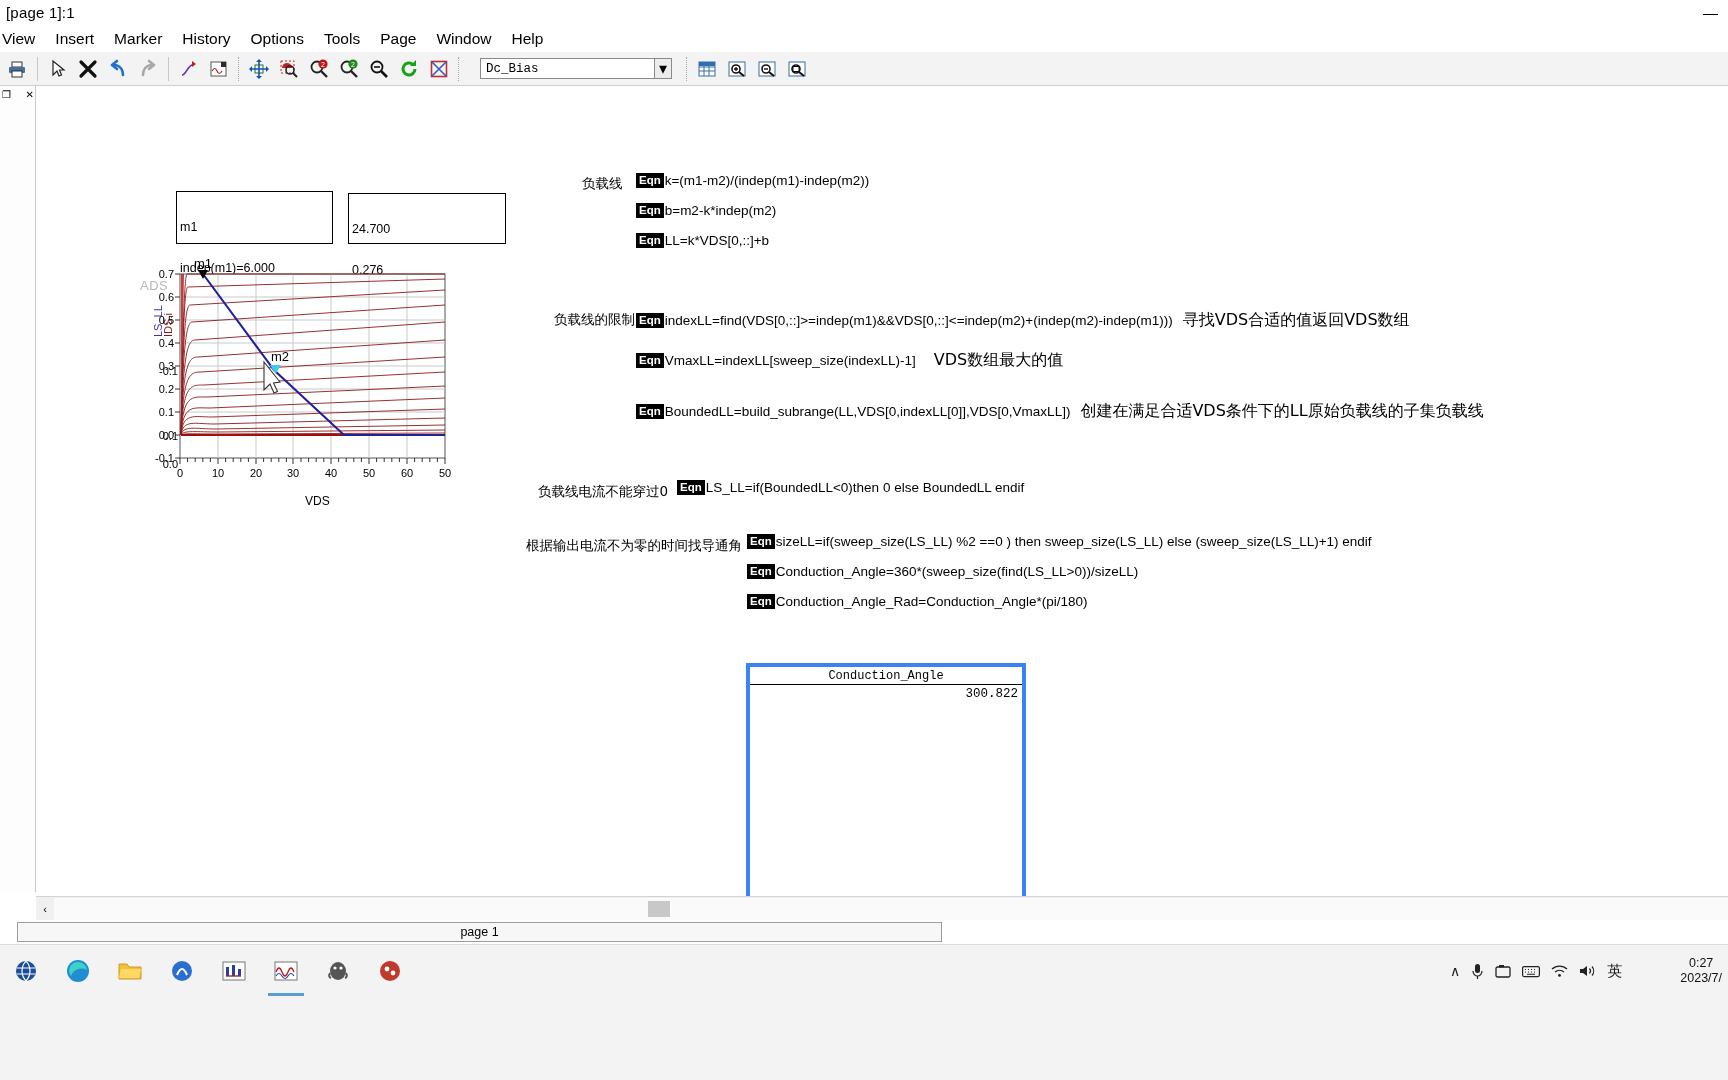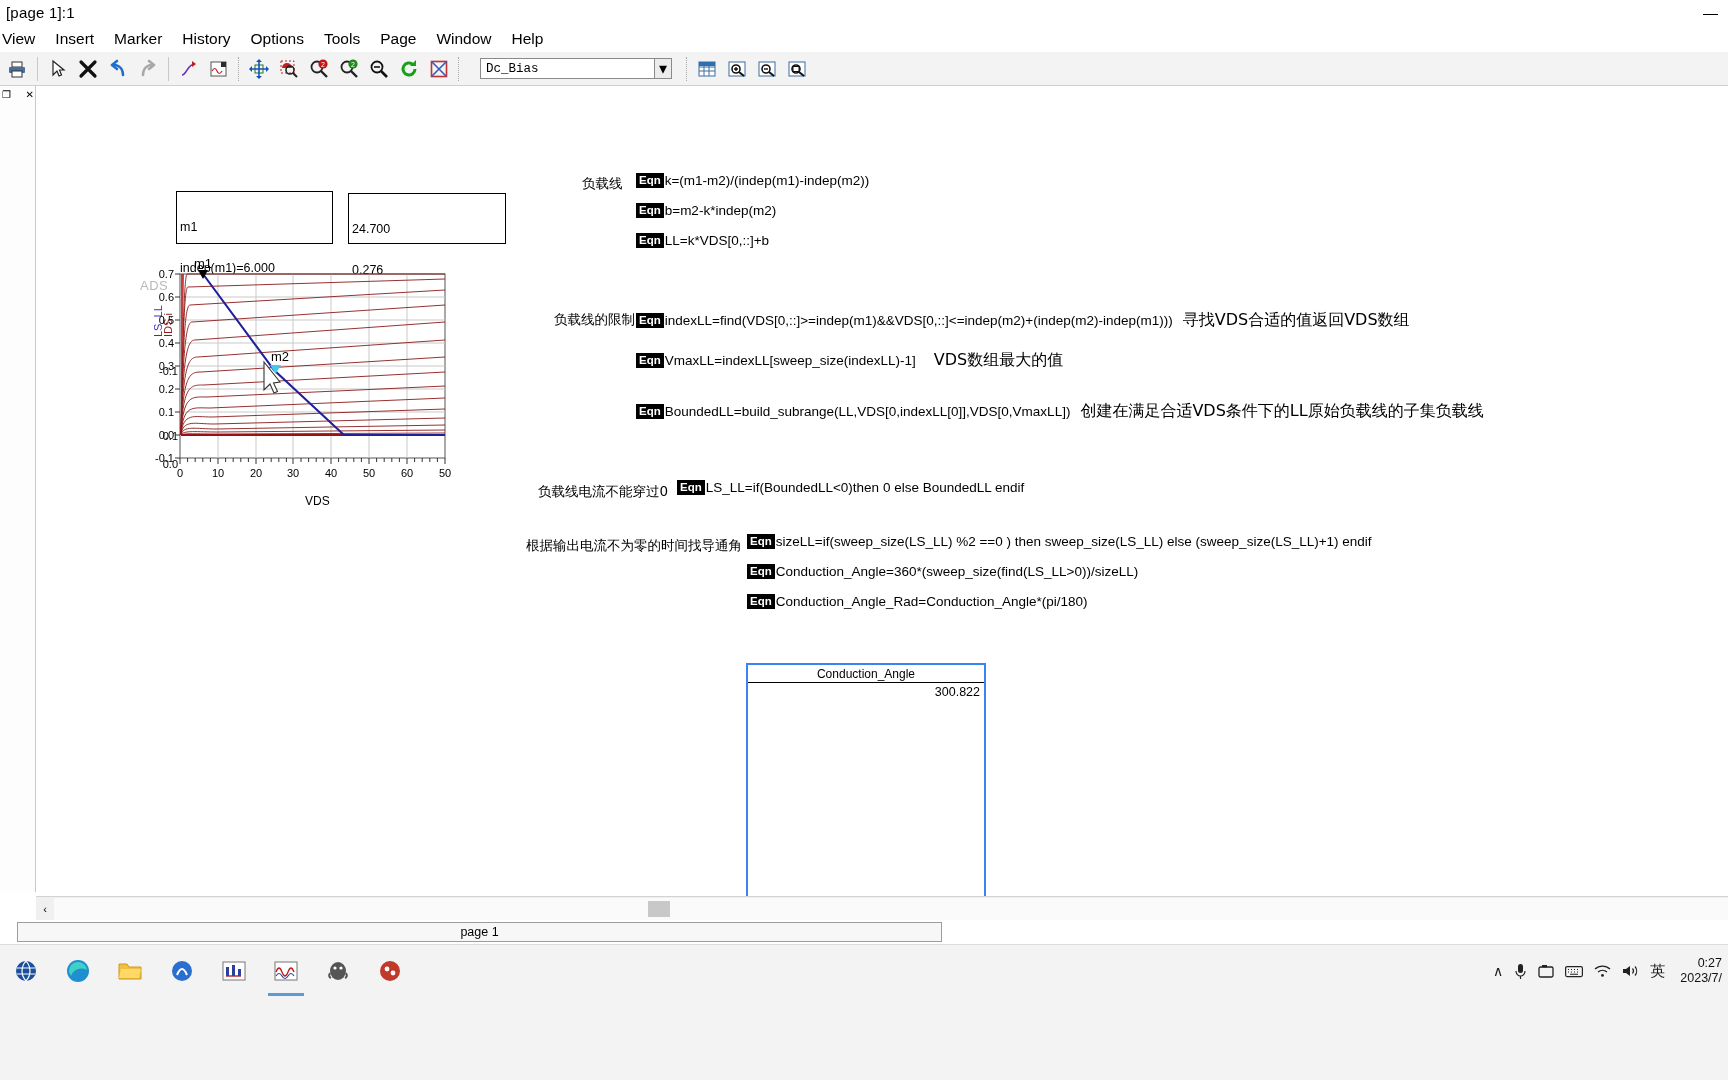--- a/index.html
+++ b/index.html
@@ -87,22 +87,22 @@
   .eqtag{
     background:#000; color:#fff; font-size:11.5px; font-weight:bold;
     padding:1px 3px 2px 3px; line-height:12px; font-family:"Liberation Sans", sans-serif;
     margin-right:1px;
   }
   .eqtext{ font-size:13.5px; color:#000; }
   .cnlabel{ position:absolute; font-size:13.5px; color:#000; white-space:nowrap;}
   .cncomment{ font-size:16px; color:#000; margin-left:10px; white-space:nowrap;}
   
   #ctable{
-    position:absolute; left:746px; top:663px; width:240px; height:237px;
-    border:2px solid #3b82f6; background:#fff;
+    position:absolute; left:746px; top:663px; width:280px; height:237px;
+    border:4px solid #3b82f6; background:#fff;font-family:Liberation Mono, monospace;
   }
   #ctable .hdr{
     height:18px; border-bottom:1px solid #000; display:flex; align-items:center;
     justify-content:center; font-size:12px; color:#000;
   }
   #ctable .cell{ text-align:right; font-size:12.5px; padding:2px 4px 0 0; color:#000;}
   
   #hscroll{
     position:absolute; left:36px; top:896px; width:1692px; height:24px;
     background:#f0f0f0; border-top:1px solid #d2d2d2; display:flex; align-items:center;
@@ -124,21 +124,21 @@
     position:absolute; left:0; top:944px; width:1728px; height:136px;
     background:#f3f3f3; border-top:1px solid #dcdcdc;
   }
   #tb-left{ position:absolute; left:0; top:0; height:52px; display:flex; align-items:center;}
   .tb-ico{ width:52px; height:52px; display:flex; align-items:center; justify-content:center; position:relative;}
   .tb-ico.active::after{
     content:""; position:absolute; bottom:1px; left:8px; width:36px; height:3px; background:#5a9bd5;
   }
   #tb-right{ position:absolute; right:6px; top:0; height:52px; display:flex; align-items:center; gap:11px;}
   #tb-right .ti{ font-size:14px; color:#1b1b1b; display:flex; align-items:center;}
-  #clock{ font-size:12.5px; color:#111; line-height:15px; text-align:right; padding-left:4px;}
+  #clock{ font-size:12.5px; color:#111; line-height:15px; text-align:center; padding-left:4px;margin-left:43px;}
   .cjk{ font-family:"DejaVu Sans", sans-serif; }
 </style>
 </head>
 <body>
 
 <div id="titlebar">
   <div class="ttl">[page 1]:1</div>
   <div id="win-controls">
     <span>—</span>
   </div>

